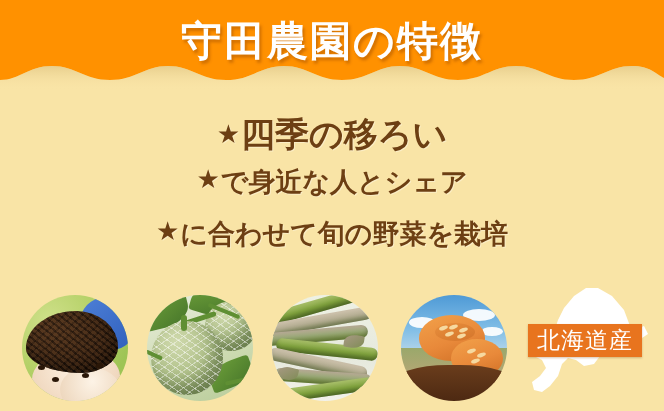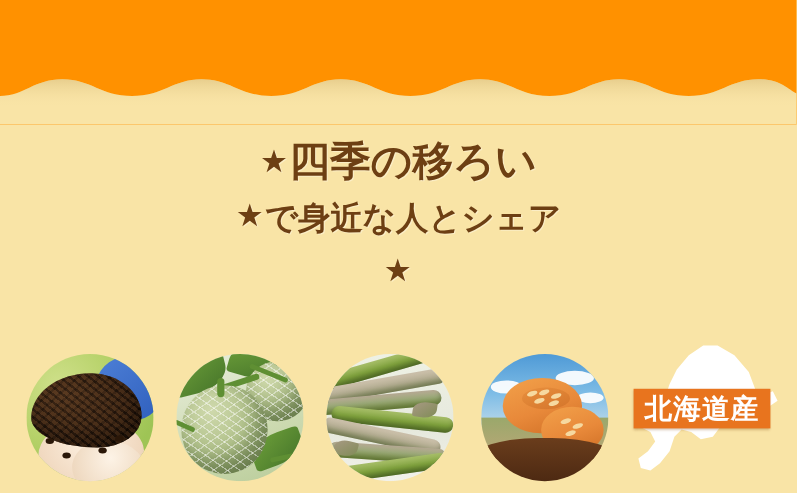--- a/index.html
+++ b/index.html
@@ -144,21 +144,21 @@
   
   #hokkaido-wrap{position:absolute;left:520px;top:286px;width:132px;height:120px;}
   #hokkaido-map{position:absolute;left:0;top:0;width:132px;height:120px;}
   #hokkaido-badge{
     position:absolute;left:8px;top:38px;width:114px;height:33px;
     background:#e8741e;
     display:flex;align-items:center;justify-content:center;
     box-shadow:0 1px 2px rgba(120,60,0,.3);
   }
   #hokkaido-badge-label{
-    color:#ffffff;font-size:23px;font-weight:bold;letter-spacing:1px;
+    color:#ffffff;font-size:23px;font-weight:normal;letter-spacing:1px;
     font-family:"Liberation Serif","DejaVu Serif",serif;white-space:nowrap;
   }
 </style>
 </head>
 <body>
 
 <div id="banner">
 
   <div id="header-band">
     <div id="header-orange"></div>
@@ -175,36 +175,38 @@
                C368,16 376,2 400,2 C424,2 432,16 458,16 C484,16 492,2 516,2
                C540,2 548,16 574,16 C600,16 608,2 632,2 C650,2 656,10 664,14
                L664,40 L0,40 Z" fill="#f9e4a6"></path>
       <path d="M0,16 C20,16 28,2 52,2 C76,2 84,16 110,16 C136,16 144,2 168,2
                C192,2 200,16 226,16 C252,16 260,2 284,2 C308,2 316,16 342,16
                C368,16 376,2 400,2 C424,2 432,16 458,16 C484,16 492,2 516,2
                C540,2 548,16 574,16 C600,16 608,2 632,2 C650,2 656,10 664,14
                L664,26 L0,26 Z" fill="url(#wshadow)"></path>
     </svg>
 
+    <div id="page-title">守田農園の特徴</div>
   </div>
 
   <div id="features">
 
     <div class="feature-line">
       <span class="star">★</span>
       <span class="big">四季の移ろい</span>
     </div>
 
     <div class="feature-line">
       <span class="star">★</span>
       <span class="small">で身近な人とシェア</span>
     </div>
 
     <div class="feature-line">
       <span class="star">★</span>
+      <span class="small">に合わせて旬の野菜を栽培</span>
     </div>
 
   </div>
 
   <div class="photo" id="photo-soil">
     <div class="ph-inner">
       <div class="soil-bg"></div>
       <div class="soil-sleeve"></div>
       <div class="soil-hand"></div>
       <div class="soil-hand2"></div>

